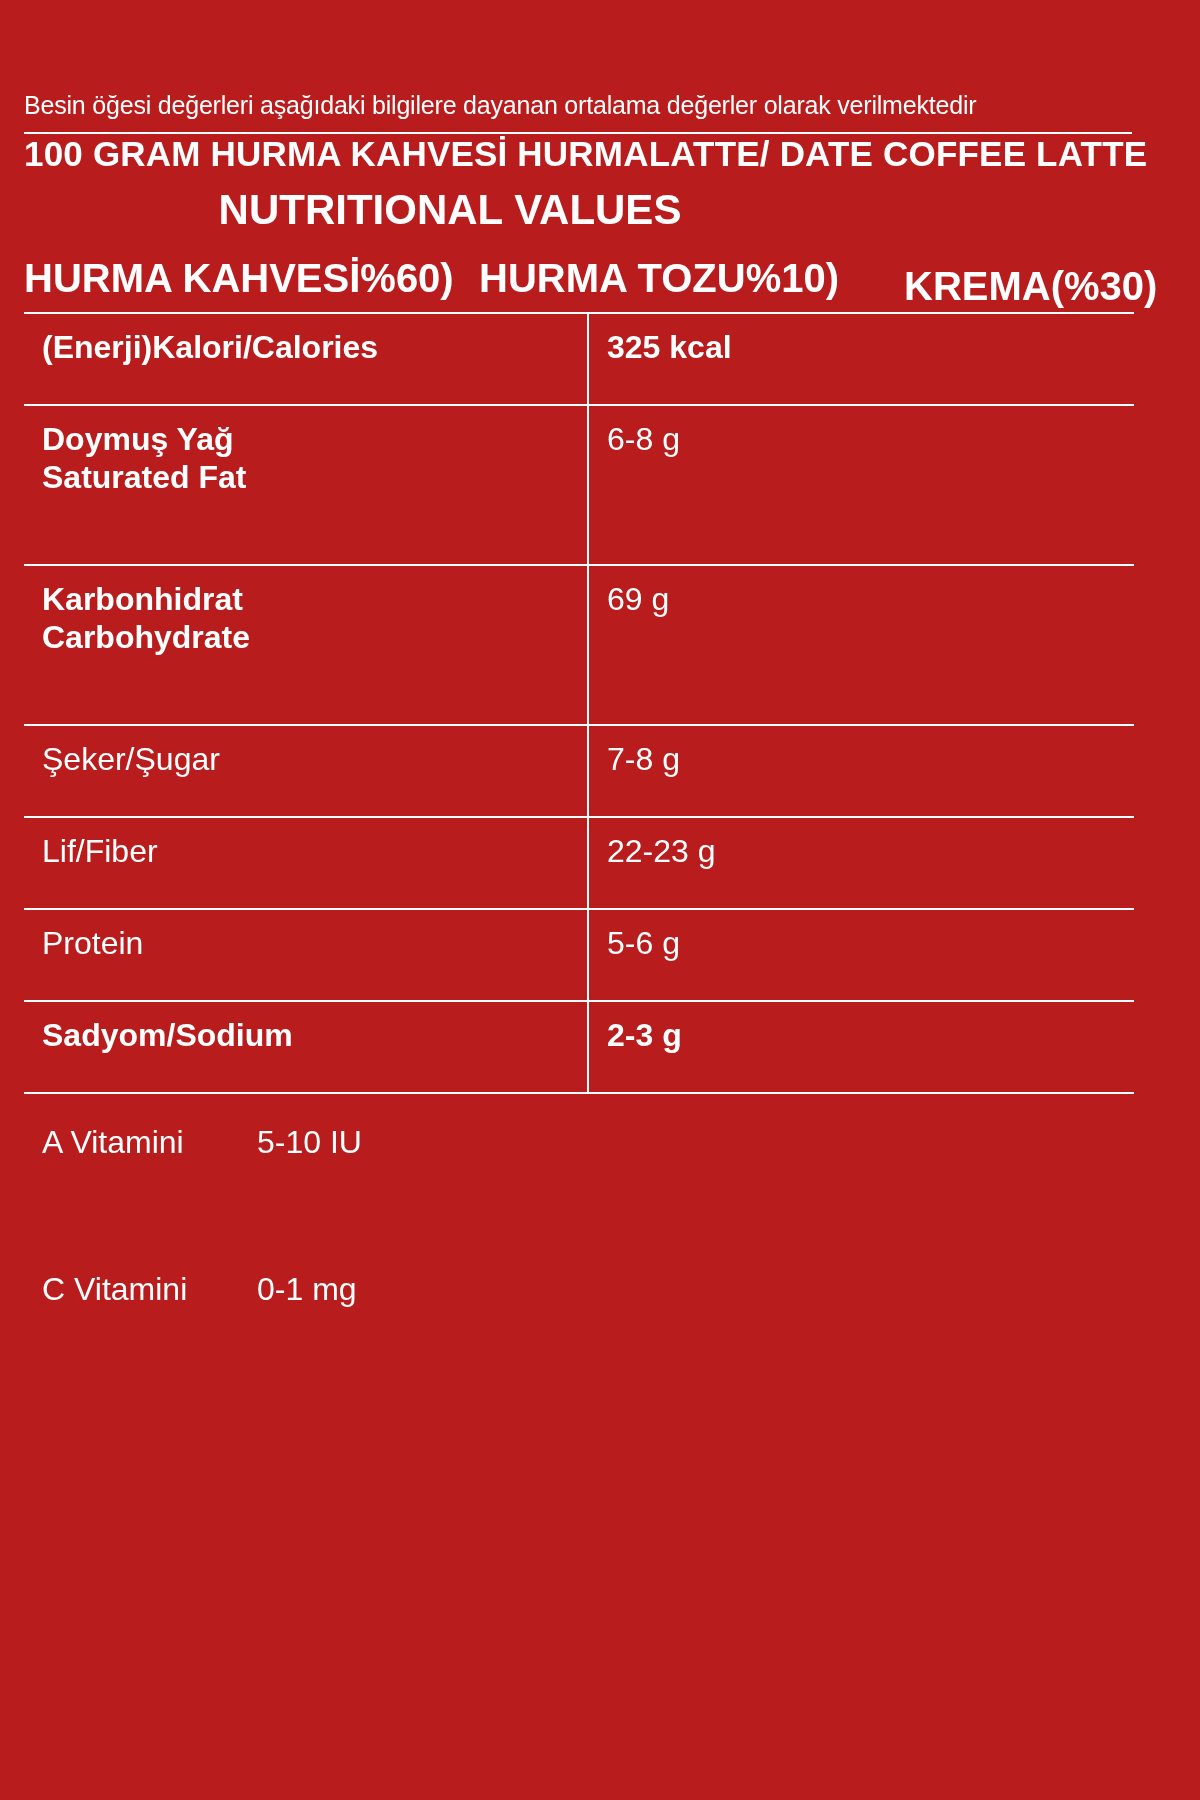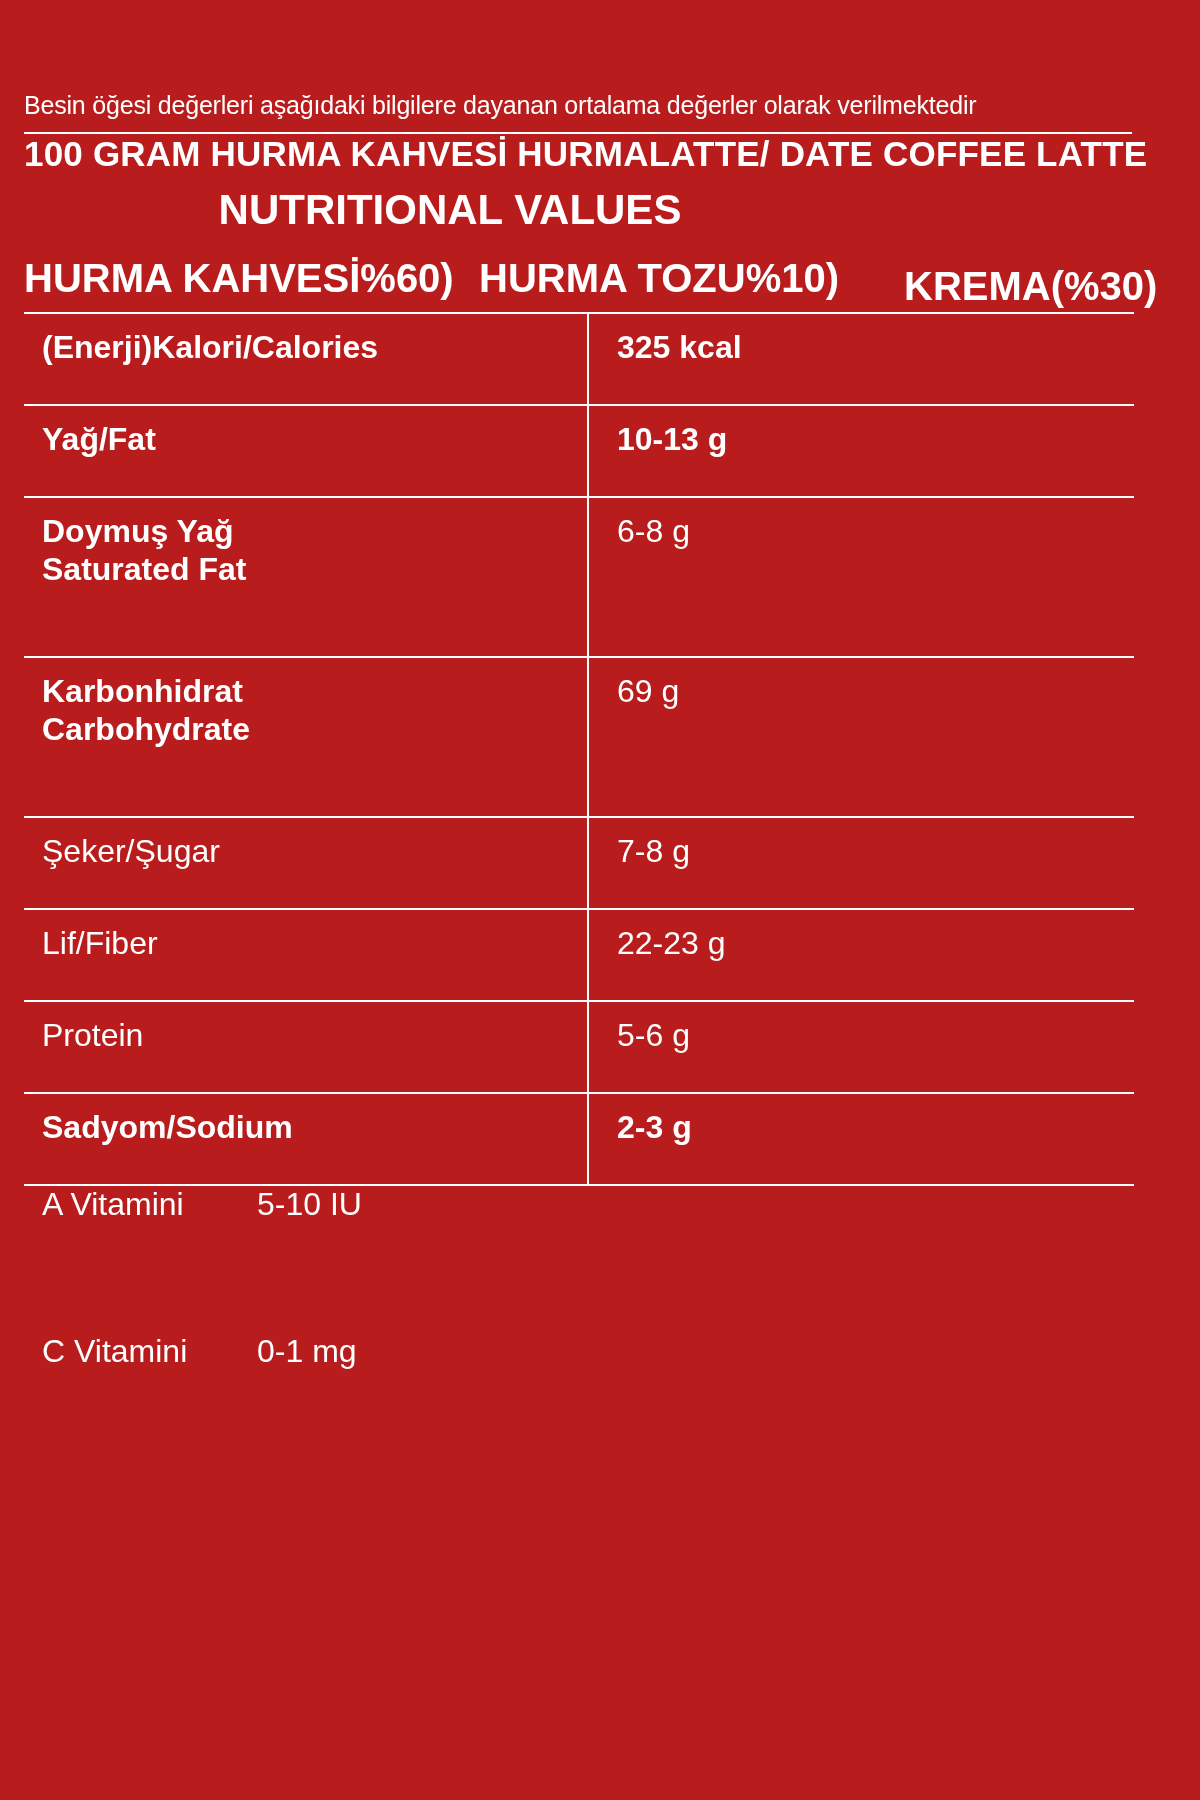--- a/index.html
+++ b/index.html
@@ -86,33 +86,34 @@
     line-height: 1.2;
   }
   table.nutrition td.name {
     width: 545px;
     border-right: 2px solid #ffffff;
   }
   table.nutrition tr.first td {
     border-top: 2px solid #ffffff;
   }
   table.nutrition td.val {
-    padding-left: 28px;
+    padding-left: 18px;
   }
 
   .row-h-1 td { height: 62px; }
   .row-h-2 td { height: 130px; }
 
   .v-top   { vertical-align: top; }
   .v-mid   { vertical-align: middle; font-weight: bold; }
   .v-bot   { vertical-align: bottom; }
 
   .name-mid { padding-top: 26px; }
 
   .vitamins {
+    margin-top: 30px;
     padding-left: 18px;
   }
   .vit-row {
     font-size: 32px;
     white-space: nowrap;
     margin-bottom: 110px;
   }
   .vit-row .vname {
     display: inline-block;
     min-width: 215px;
@@ -134,24 +135,20 @@
     <span class="comp-1">HURMA KAHVESİ%60)</span>
     <span class="comp-2">HURMA TOZU%10)</span>
     <span class="comp-3">KREMA(%30)</span>
   </div>
 
   <table class="nutrition">
     <tbody>
       <tr class="first row-h-1">
         <td class="name v-mid">(Enerji)Kalori/Calories</td>
         <td class="val v-mid">325 kcal</td>
-      </tr>
-      <tr class="row-h-1">
-        <td class="name v-mid">Yağ/Fat</td>
-        <td class="val v-mid">10-13  g</td>
       </tr>
       <tr class="row-h-2">
         <td class="name v-mid name-mid" style="white-space: pre-line;">Doymuş Yağ
 Saturated Fat</td>
         <td class="val v-top">6-8 g</td>
       </tr>
       <tr class="row-h-2">
         <td class="name v-mid name-mid" style="white-space: pre-line;">Karbonhidrat
 Carbohydrate</td>
         <td class="val v-top">69 g</td>

